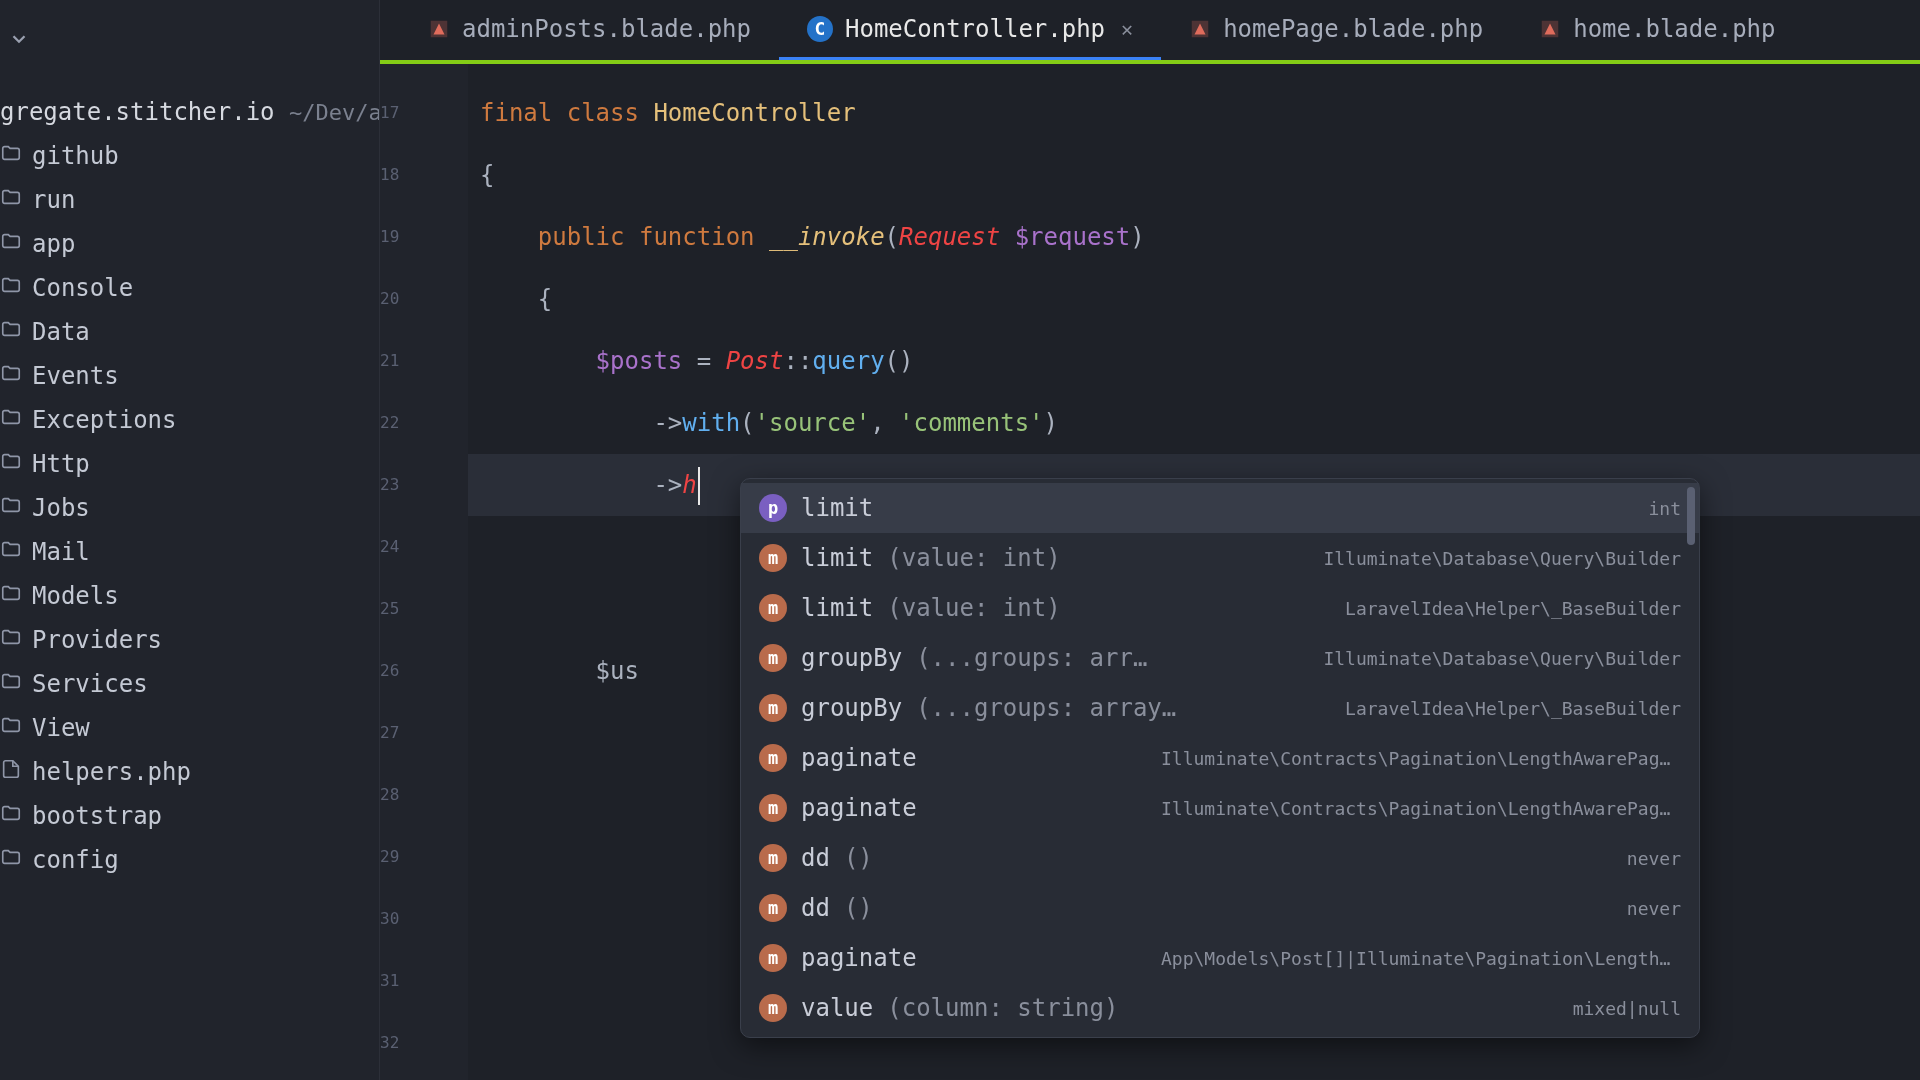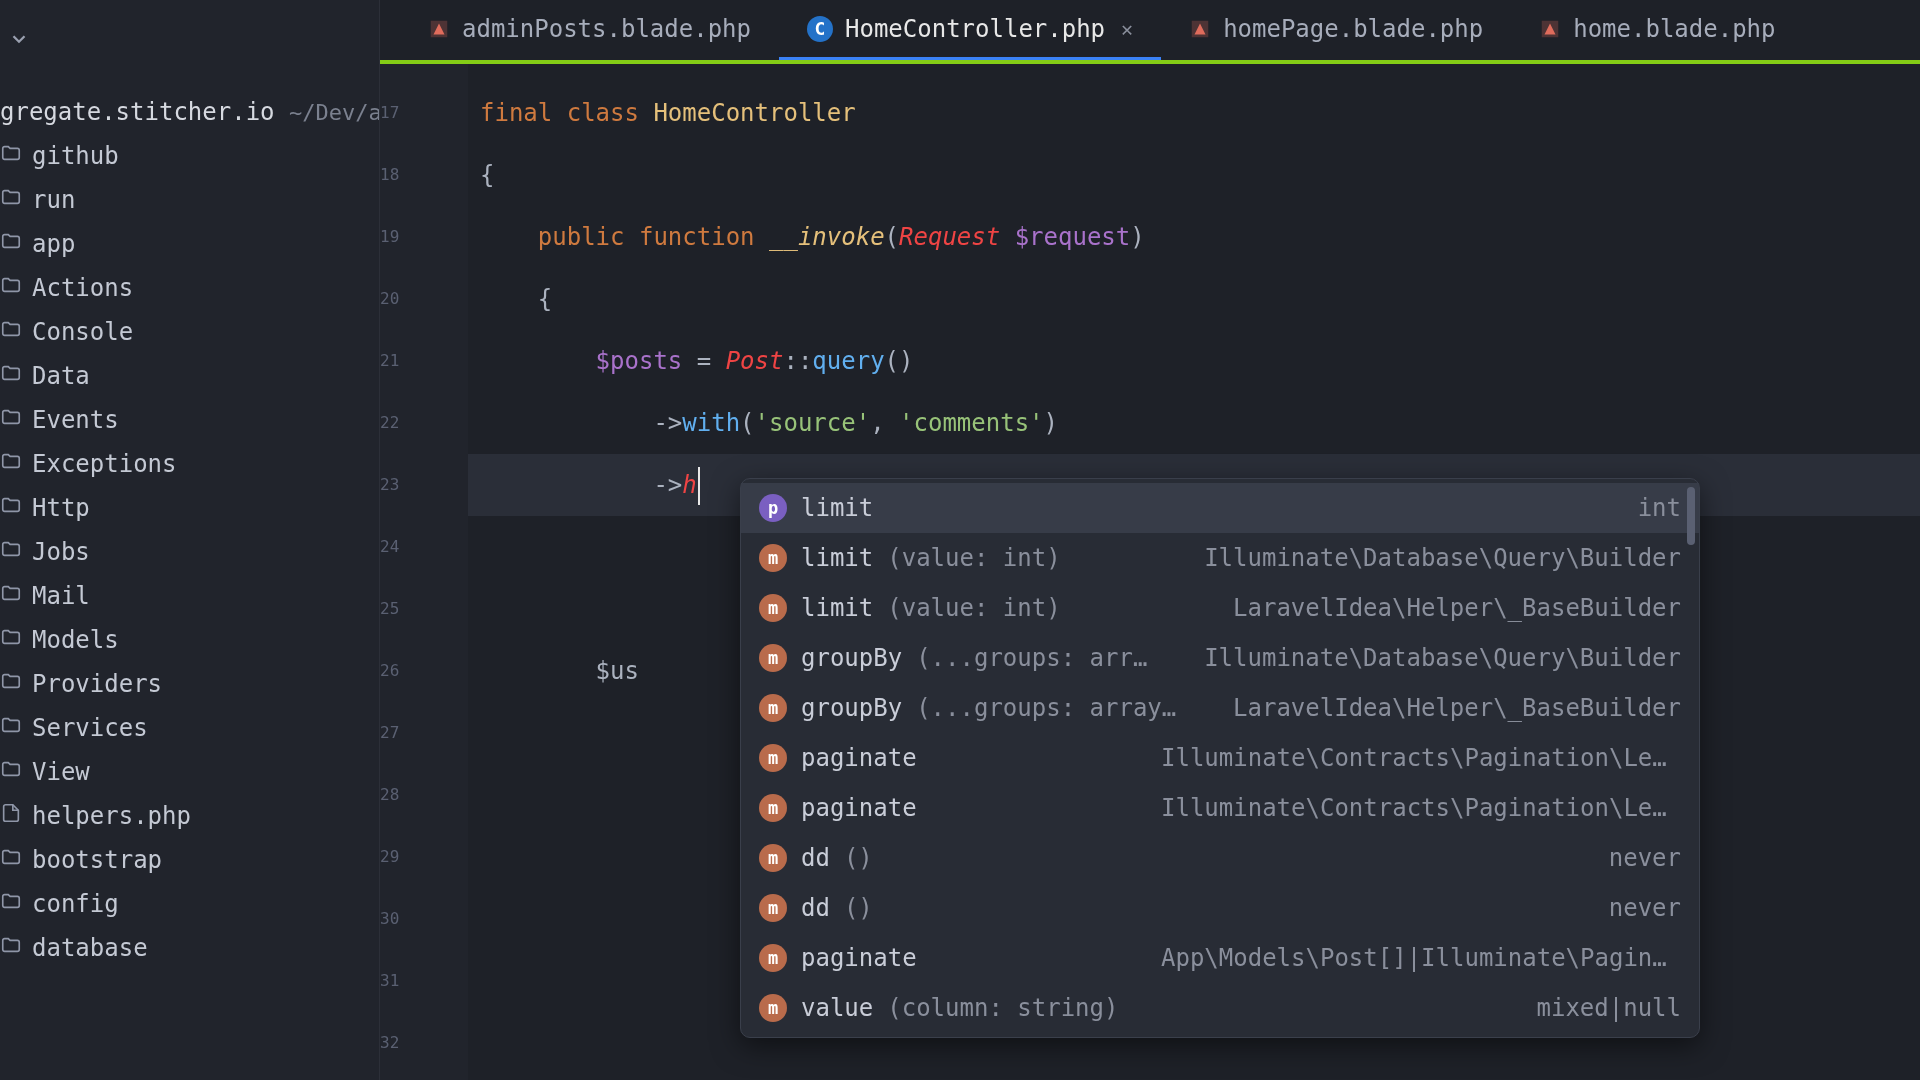--- a/index.html
+++ b/index.html
@@ -124,21 +124,21 @@
   .ac-row.sel { background:#373c48; }
   .ac-badge {
     width:28px;height:28px;border-radius:50%;
     display:flex;align-items:center;justify-content:center;
     font-size:17px;font-weight:bold;color:#fff;
   }
   .ac-badge.p { background:#7a5fc1; }
   .ac-badge.m { background:#b96b4b; }
   .ac-name { color:#c9cdd8; font-size:24px; }
   .ac-sig  { color:#8a8f9c; font-size:24px; }
-  .ac-right { margin-left:auto; color:#8a8f9c; font-size:24px; text-align:right; white-space:nowrap; overflow:hidden; text-overflow:ellipsis; max-width:520px;}
+  .ac-right { margin-left:auto; color:#8a8f9c; font-size:18px; text-align:right; white-space:nowrap; overflow:hidden; text-overflow:ellipsis; max-width:520px;}
   .ac-scrollbar {
     position:absolute; right:4px; top:8px; width:8px; height:58px;
     background:#5a6072; border-radius:4px;
   }
   .hidden-code { color:#abb2bf; }
 </style>
 </head>
 <body>
 
 <div class="top-chevron">
@@ -168,26 +168,20 @@
       <div class="tree-item">
         <span class="folder-icon"><svg viewBox="0 0 24 24" fill="none" stroke="currentColor" stroke-width="1.8">
             <path d="M3 7a2 2 0 0 1 2-2h4l2 2h8a2 2 0 0 1 2 2v8a2 2 0 0 1-2 2H5a2 2 0 0 1-2-2z"></path>
           </svg></span>
         <span>app</span>
       </div>
       <div class="tree-item">
         <span class="folder-icon"><svg viewBox="0 0 24 24" fill="none" stroke="currentColor" stroke-width="1.8">
             <path d="M3 7a2 2 0 0 1 2-2h4l2 2h8a2 2 0 0 1 2 2v8a2 2 0 0 1-2 2H5a2 2 0 0 1-2-2z"></path>
           </svg></span>
-        <span>Actions</span>
-      </div>
-      <div class="tree-item">
-        <span class="folder-icon"><svg viewBox="0 0 24 24" fill="none" stroke="currentColor" stroke-width="1.8">
-            <path d="M3 7a2 2 0 0 1 2-2h4l2 2h8a2 2 0 0 1 2 2v8a2 2 0 0 1-2 2H5a2 2 0 0 1-2-2z"></path>
-          </svg></span>
         <span>Console</span>
       </div>
       <div class="tree-item">
         <span class="folder-icon"><svg viewBox="0 0 24 24" fill="none" stroke="currentColor" stroke-width="1.8">
             <path d="M3 7a2 2 0 0 1 2-2h4l2 2h8a2 2 0 0 1 2 2v8a2 2 0 0 1-2 2H5a2 2 0 0 1-2-2z"></path>
           </svg></span>
         <span>Data</span>
       </div>
       <div class="tree-item">
         <span class="folder-icon"><svg viewBox="0 0 24 24" fill="none" stroke="currentColor" stroke-width="1.8">
@@ -254,26 +248,20 @@
         <span class="folder-icon"><svg viewBox="0 0 24 24" fill="none" stroke="currentColor" stroke-width="1.8">
             <path d="M3 7a2 2 0 0 1 2-2h4l2 2h8a2 2 0 0 1 2 2v8a2 2 0 0 1-2 2H5a2 2 0 0 1-2-2z"></path>
           </svg></span>
         <span>bootstrap</span>
       </div>
       <div class="tree-item">
         <span class="folder-icon"><svg viewBox="0 0 24 24" fill="none" stroke="currentColor" stroke-width="1.8">
             <path d="M3 7a2 2 0 0 1 2-2h4l2 2h8a2 2 0 0 1 2 2v8a2 2 0 0 1-2 2H5a2 2 0 0 1-2-2z"></path>
           </svg></span>
         <span>config</span>
-      </div>
-      <div class="tree-item">
-        <span class="folder-icon"><svg viewBox="0 0 24 24" fill="none" stroke="currentColor" stroke-width="1.8">
-            <path d="M3 7a2 2 0 0 1 2-2h4l2 2h8a2 2 0 0 1 2 2v8a2 2 0 0 1-2 2H5a2 2 0 0 1-2-2z"></path>
-          </svg></span>
-        <span>database</span>
       </div>
     </div>
 </aside>
 
 <div class="editor">
   <div class="tabbar" id="tabbar">
       <div class="tab">
         <span class="icon blade-icon">
           <svg width="22" height="22" viewBox="0 0 24 24">
             <path fill="#e06c5c" d="M3 3h18v18H3z" opacity="0.25"></path>

